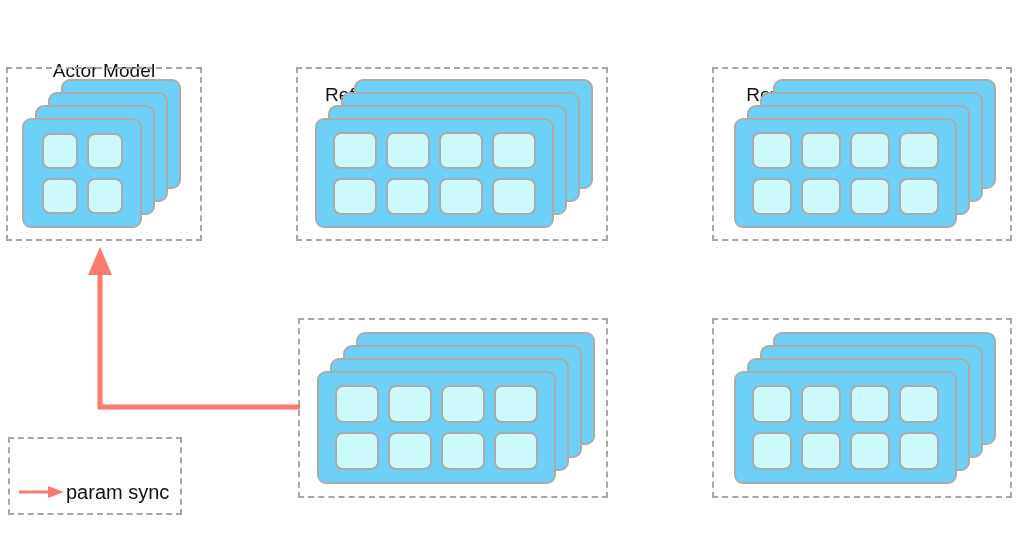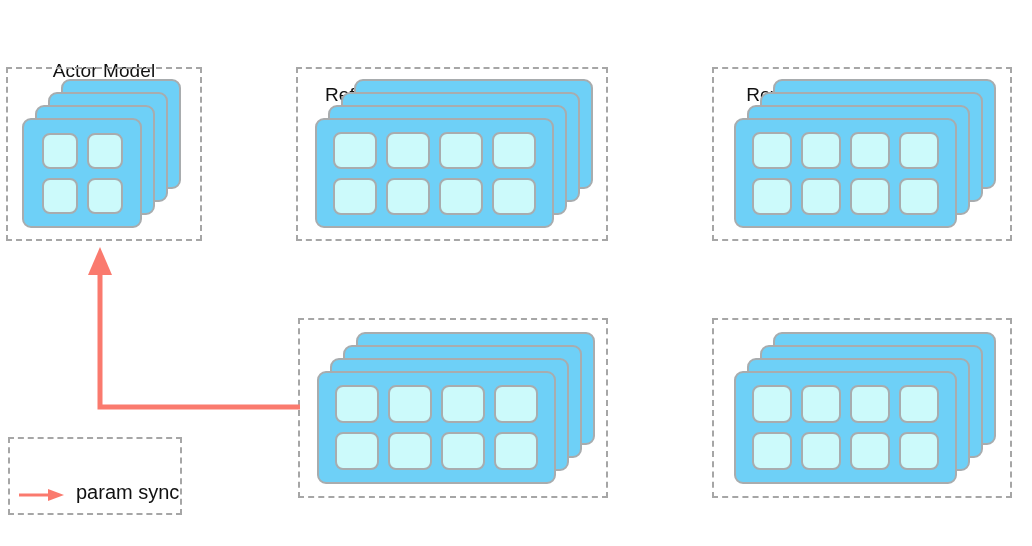--- a/index.html
+++ b/index.html
@@ -77,22 +77,21 @@
 
   
   .legend-box {
     position: absolute;
     box-sizing: border-box;
     border: 2px dashed #a6a6a6;
   }
   .legend-row {
     position: absolute;
     display: flex;
-    align-items: flex-end;
-    gap: 10px;
+    align-items: center;
   }
   .legend-label {
     font-size: 20px;
     line-height: 22px;
     color: #111111;
     white-space: pre;
   }
 </style>
 </head>
 <body>

